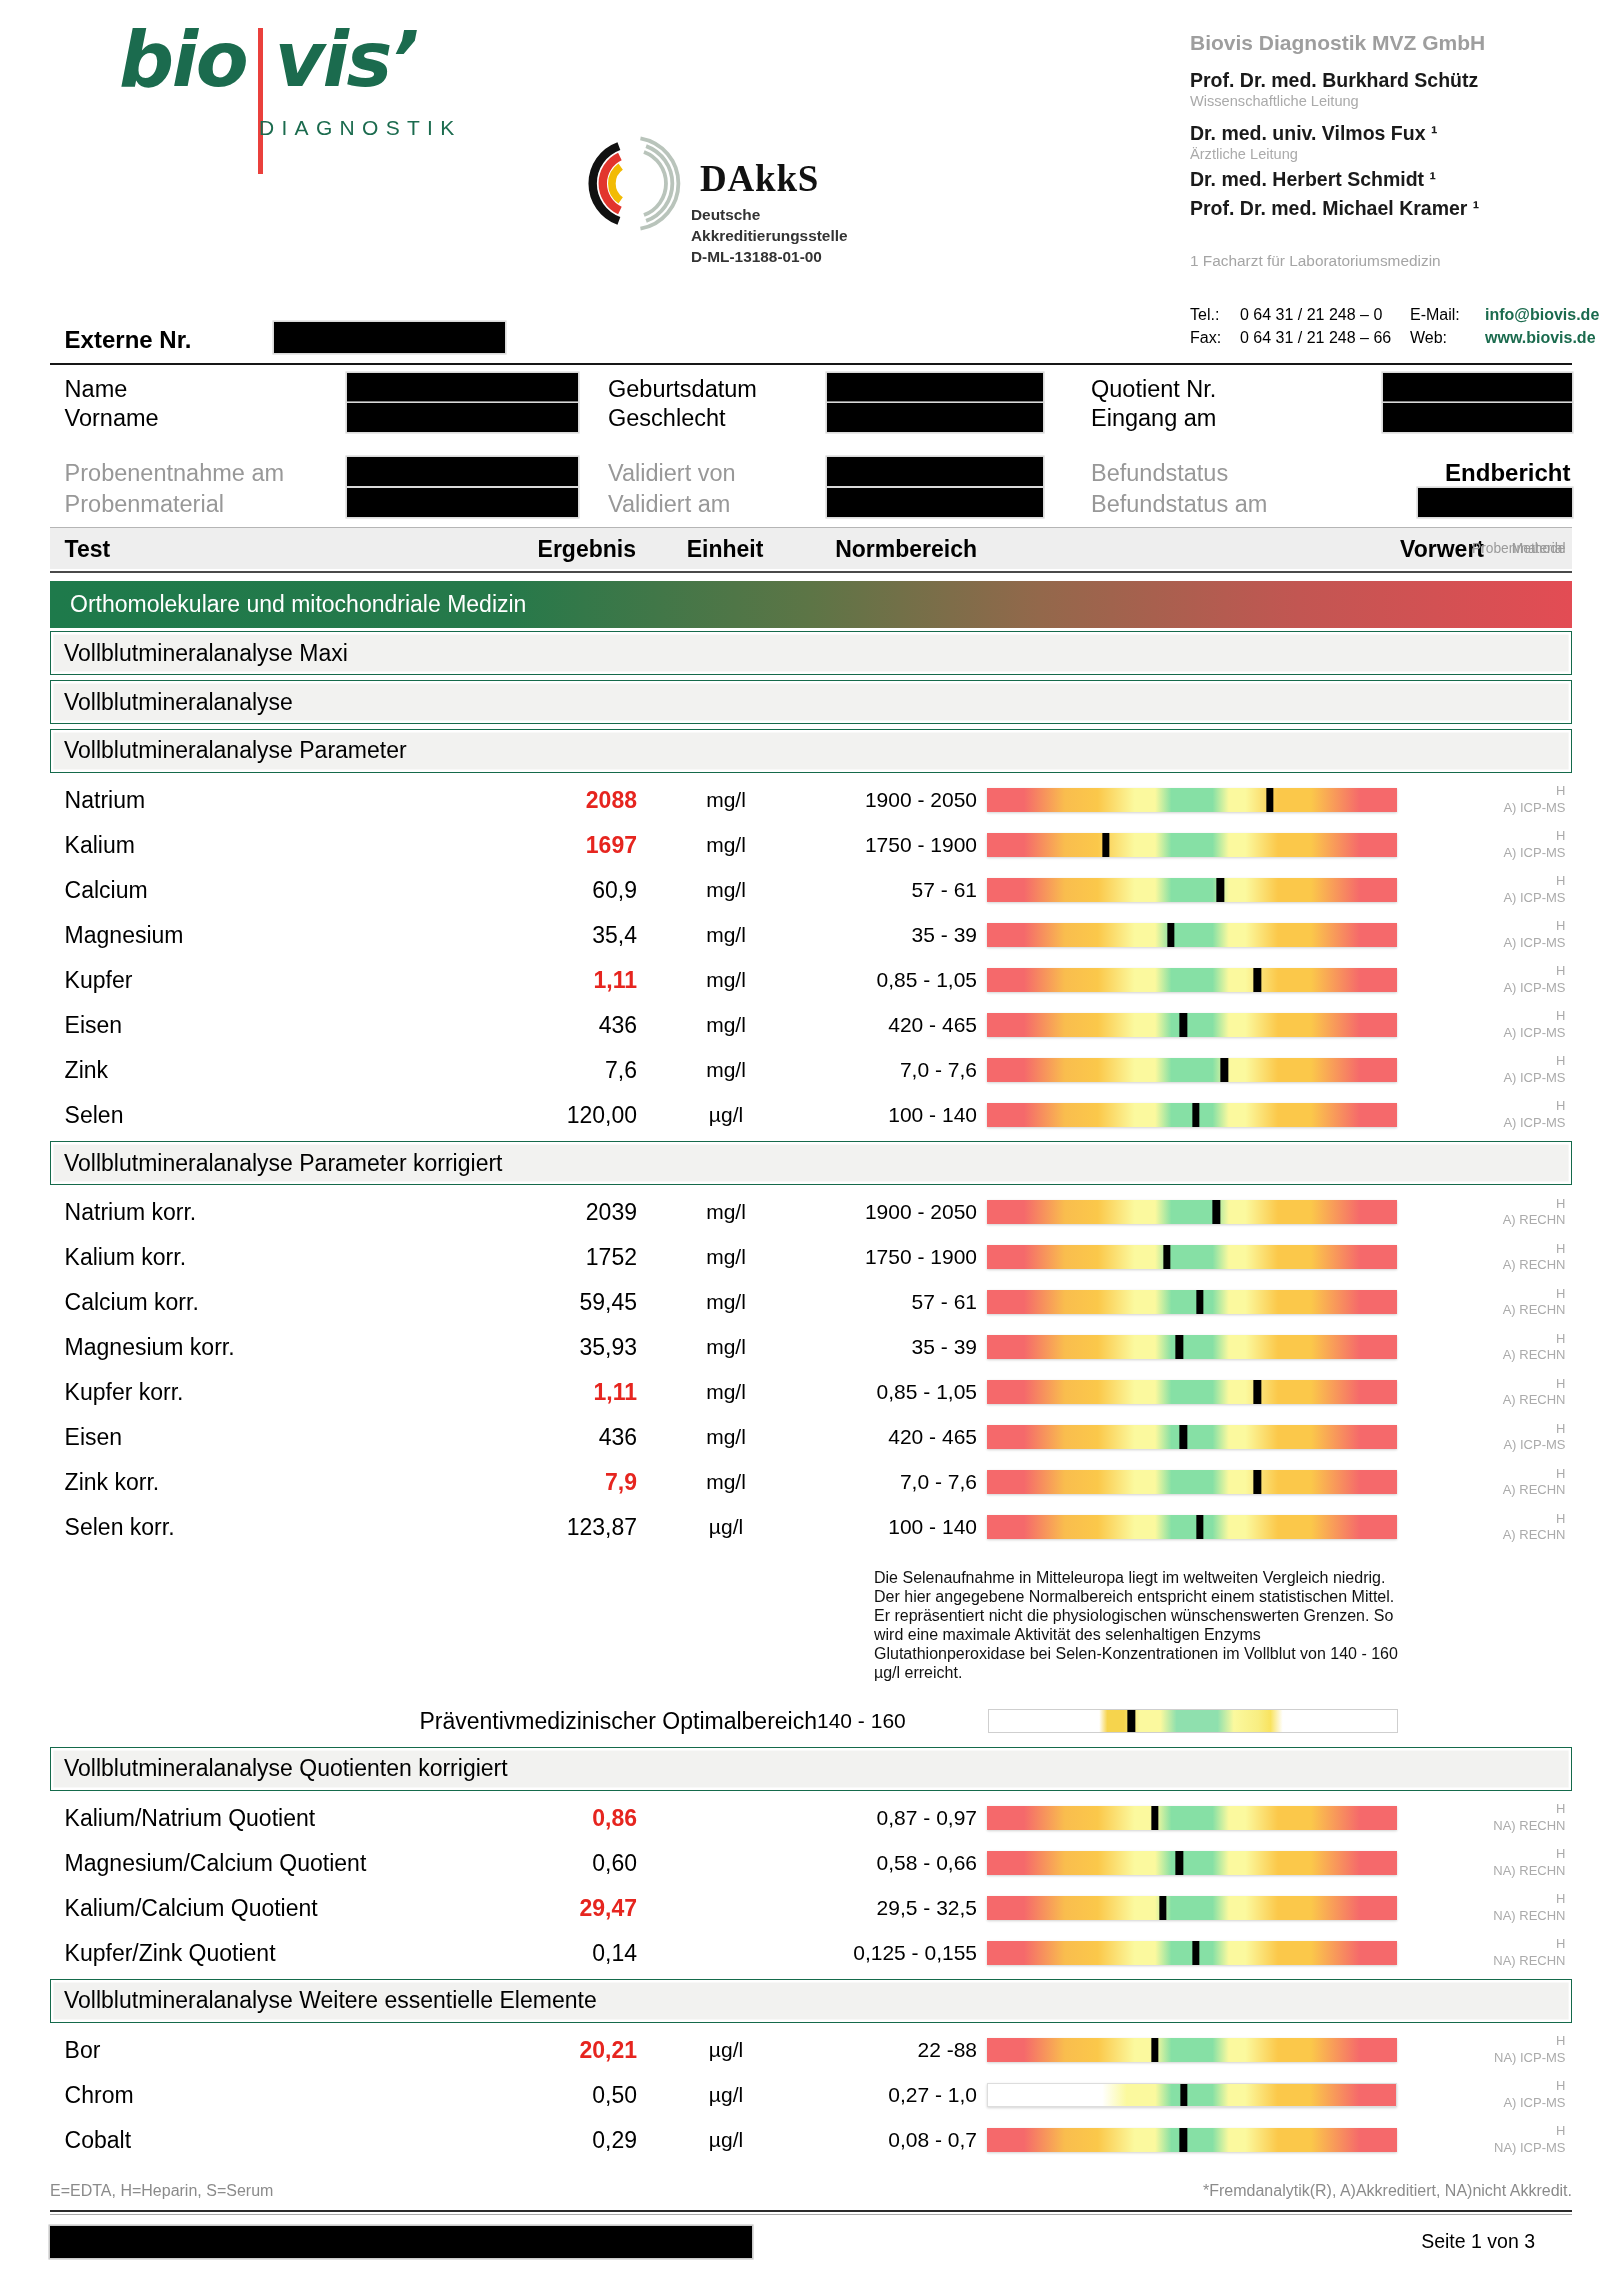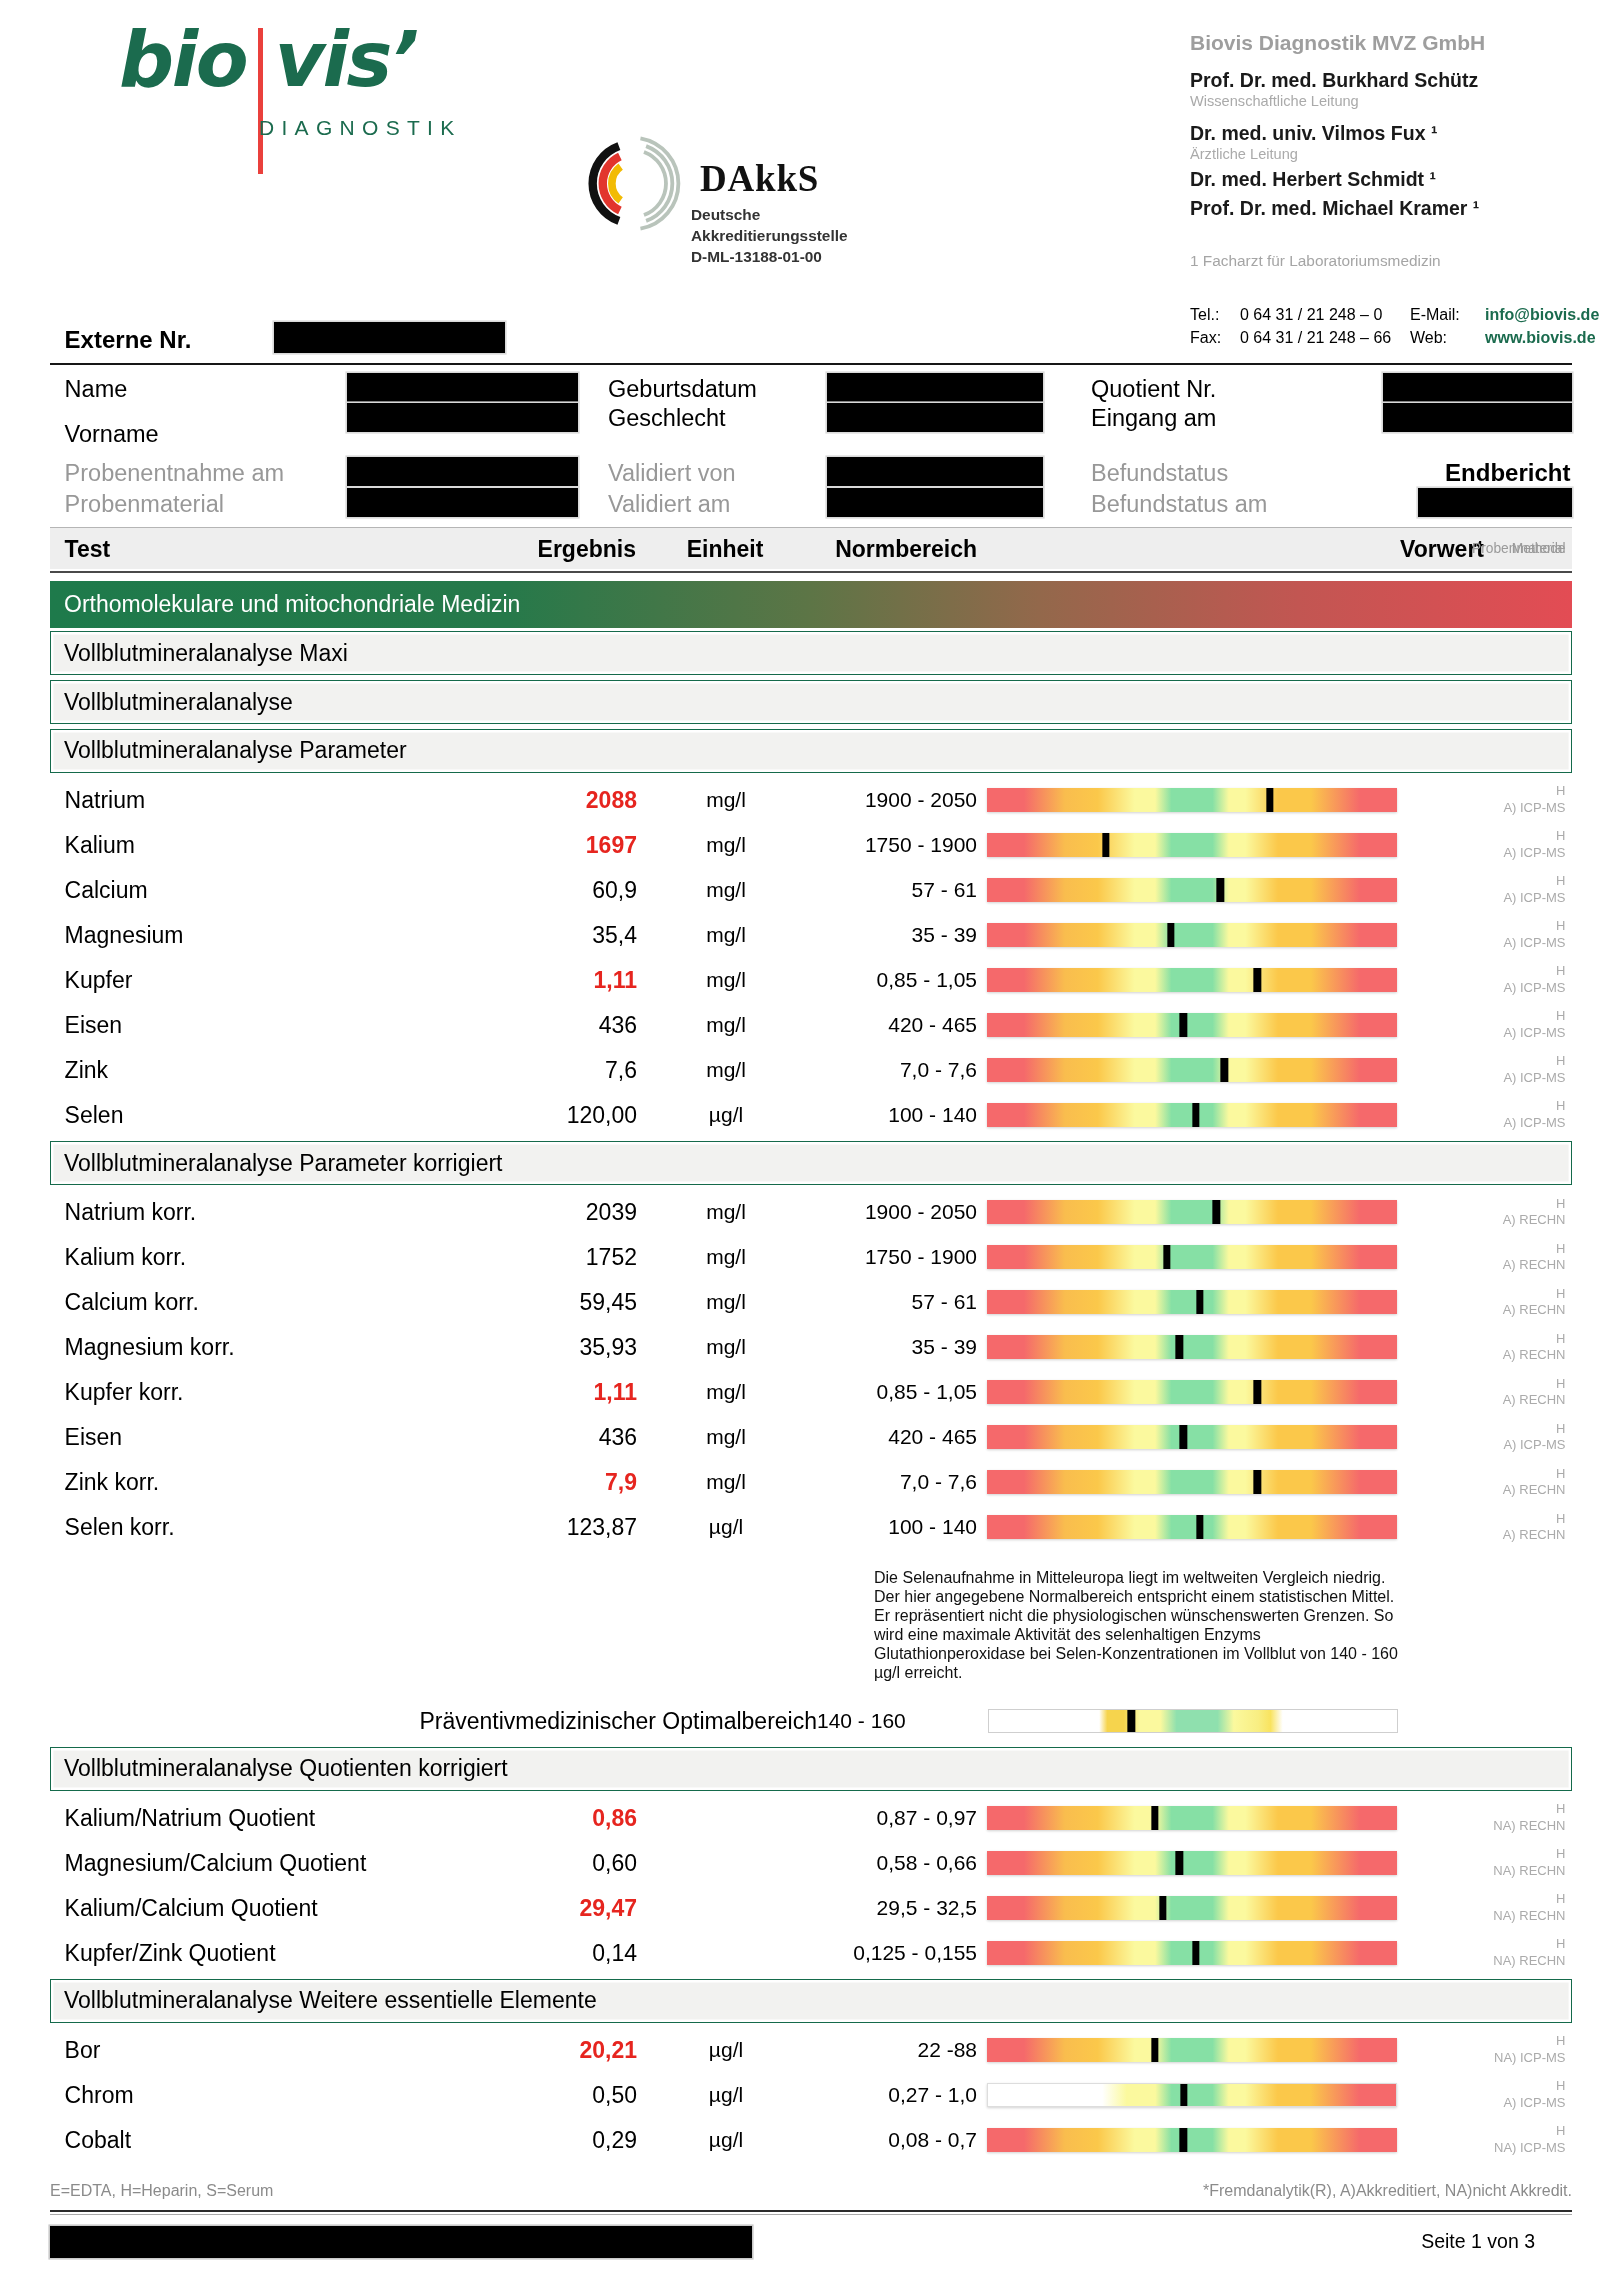--- a/index.html
+++ b/index.html
@@ -45,21 +45,21 @@
   .thead span { position:absolute; top:50%; transform:translateY(-50%); }
   .th-test { left:14.6px; }
   .th-erg  { left:438px; width:148px; text-align:right; }
   .th-einh { left:586px; width:178px; text-align:center; }
   .th-norm { left:765px; width:162px; text-align:right; }
   .th-vorw { left:1265px; width:169px; text-align:right; }
   .th-pm { right:6.5px; display:flex; flex-direction:column; align-items:flex-end; font-size:13.8px; font-weight:normal; color:#9a9a9a; line-height:1.2; }
   .thead-rule { height:2.4px; background:#4a4a4a; margin-top:1.6px; }
 
   
-  .banner { margin-top:8px; height:47px; display:flex; align-items:center; padding-left:14px;
+  .banner { margin-top:8px; height:47px; display:flex; align-items:center; padding-left:20px;
     color:#fff; font-size:23px;
     background:linear-gradient(90deg,#1e7a4b 0%,#26794a 30%,#5d7546 50%,#93684b 65%,#c25652 82%,#e34c54 100%); }
 
   
   .section-box { margin:3.2px 0 4.9px; height:44px; display:flex; align-items:center; padding-left:13px;
     font-size:23px; background:#f2f2f0; border:1.6px solid #156a4b; box-shadow:inset 0 0 0 2.4px #fff; }
   .test-row { display:flex; align-items:center; height:45px; }
   .c-name  { width:469px; padding-left:14.6px; font-size:23px; }
   .c-value { width:118px; text-align:right; font-size:23px; }
   .c-value.abnormal { color:#e6251f; font-weight:bold; }
@@ -159,21 +159,21 @@
       <span class="redact" style="left:224px; top:-1.6px; width:231px; height:31px;"></span>
       <div class="p-line"></div>
 
       <span class="pl" style="left:14.6px; top:52px;">Name</span>
       <span class="redact" style="left:297px; top:49px; width:231px;"></span>
       <span class="pl" style="left:558px; top:52px;">Geburtsdatum</span>
       <span class="redact" style="left:777px; top:49px; width:216px;"></span>
       <span class="pl" style="left:1041px; top:52px;">Quotient Nr.</span>
       <span class="redact" style="left:1333px; top:49px; width:189px;"></span>
 
-      <span class="pl" style="left:14.6px; top:97px;">Vorname</span>
+      <span class="pl" style="left:14.6px; top:81px;">Vorname</span>
       <span class="redact" style="left:297px; top:79px; width:231px;"></span>
       <span class="pl" style="left:558px; top:81px;">Geschlecht</span>
       <span class="redact" style="left:777px; top:79px; width:216px;"></span>
       <span class="pl" style="left:1041px; top:81px;">Eingang am</span>
       <span class="redact" style="left:1333px; top:79px; width:189px;"></span>
 
       <span class="pl gray" style="left:14.6px; top:136px;">Probenentnahme am</span>
       <span class="redact" style="left:297px; top:133px; width:231px;"></span>
       <span class="pl gray" style="left:558px; top:136px;">Validiert von</span>
       <span class="redact" style="left:777px; top:133px; width:216px;"></span>

